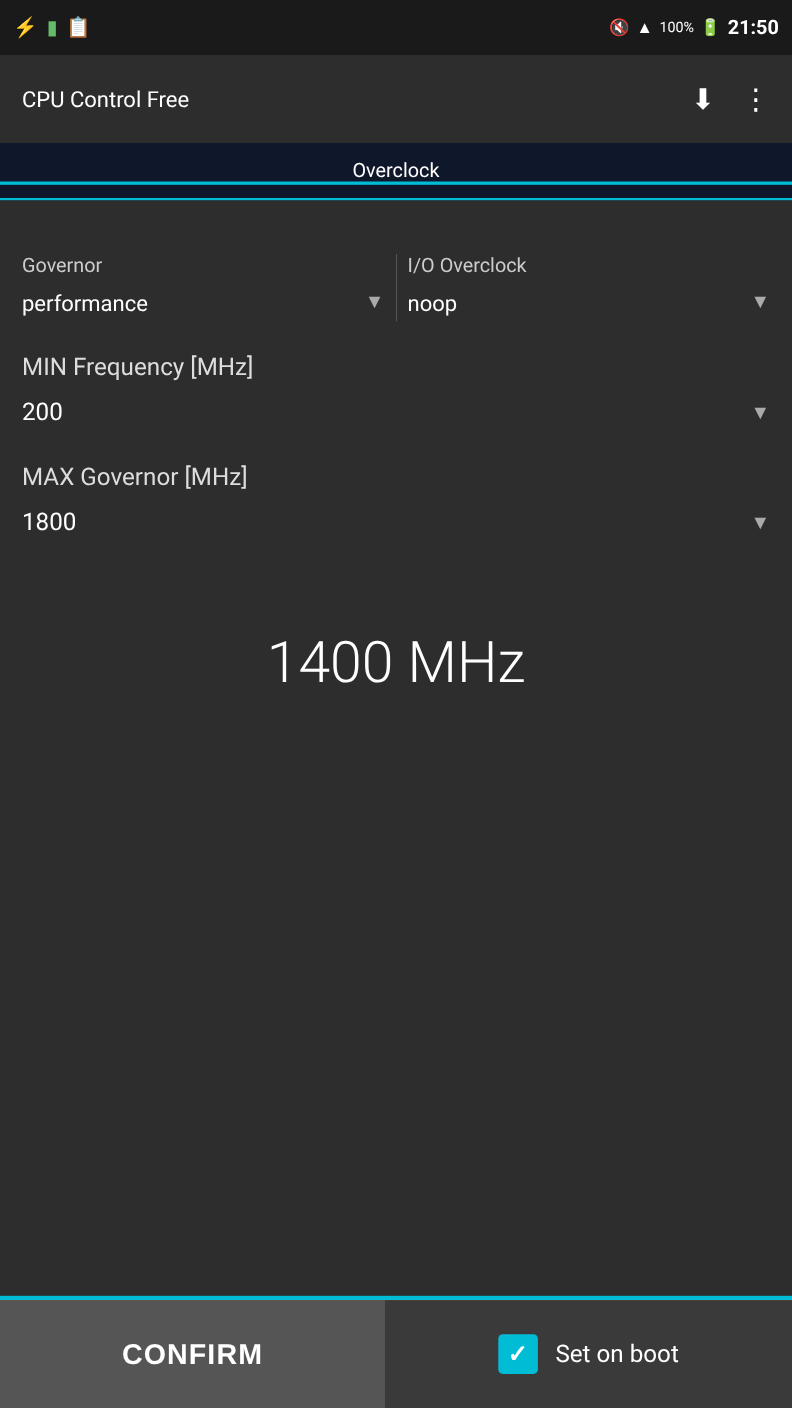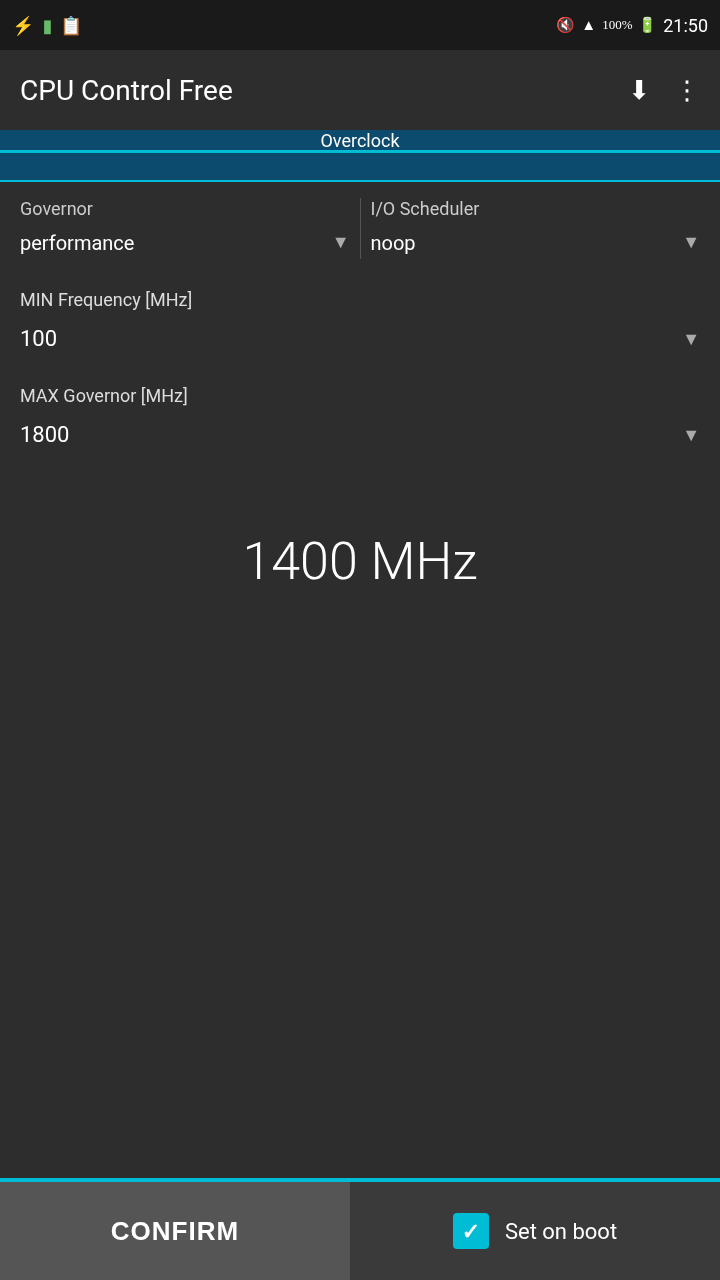--- a/index.html
+++ b/index.html
@@ -31,61 +31,60 @@
     }
     .status-bar-right {
       display: flex;
       align-items: center;
       gap: 6px;
       font-size: 15px;
     }
     .battery-text {
       font-size: 13px;
       color: #ffffff;
-      font-family: Liberation Serif, serif;
     }
     .time-text {
       font-size: 18px;
-      font-weight: normal;
+      font-weight: bold;
       color: #ffffff;
     }
 
     
     .app-bar {
       width: 100%;
       height: 80px;
       background: #2d2d2d;
       display: flex;
       align-items: center;
       justify-content: space-between;
       padding: 0 20px;
     }
     .app-title {
-      font-size: 28px;
+      font-size: 20px;
       font-weight: normal;
       color: #ffffff;
     }
     .app-bar-actions {
       display: flex;
       align-items: center;
       gap: 24px;
     }
     .app-bar-icon {
       font-size: 26px;
       color: #ffffff;
       cursor: pointer;
     }
 
     
     .tabs {
       width: 100%;
       height: 52px;
-      background: #0c4a6e;
-      display: flex;
-      align-items: flex-start;
+      background: #0f172a;
+      display: flex;
+      align-items: center;
       border-bottom: 2px solid #00bcd4;
       gap: 32px;
     }
     .tab {
       flex: 1;
       display: flex;
       align-items: center;
       justify-content: center;
       font-size: 18px;
       color: #ffffff;
@@ -102,20 +101,21 @@
       background: #00bcd4;
     }
     .tab.inactive {
       color: #aaaaaa;
     }
 
     
     .content {
       width: 100%;
       padding: 0 0 160px 0;
+      margin-top: 33px;
     }
 
     
     .selectors-row {
       display: flex;
       width: 100%;
       padding: 16px 20px 0 20px;
     }
     .selector-group {
       flex: 1;
@@ -144,21 +144,21 @@
     }
     .dropdown-arrow {
       font-size: 18px;
       color: #aaaaaa;
     }
 
     .section-block {
       padding: 30px 20px 0 20px;
     }
     .section-label {
-      font-size: 18px;
+      font-size: 22px;
       color: #dddddd;
       margin-bottom: 12px;
     }
     .freq-selector {
       display: flex;
       align-items: center;
       justify-content: space-between;
       font-size: 22px;
       color: #ffffff;
       cursor: pointer;
@@ -283,32 +283,32 @@
   <div class="selectors-row">
     <div class="selector-group">
       <span class="selector-label">Governor</span>
       <div class="selector-value">
         <span>performance</span>
         <span class="dropdown-arrow">▼</span>
       </div>
     </div>
     <div class="selector-divider"></div>
     <div class="selector-group">
-      <span class="selector-label">I/O Scheduler</span>
+      <span class="selector-label">I/O Overclock</span>
       <div class="selector-value">
         <span>noop</span>
         <span class="dropdown-arrow">▼</span>
       </div>
     </div>
   </div>
 
   <div class="section-block">
     <div class="section-label">MIN Frequency [MHz]</div>
     <div class="freq-selector">
-      <span>100</span>
+      <span>200</span>
       <span class="dropdown-arrow">▼</span>
     </div>
   </div>
 
   <div class="section-block">
     <div class="section-label">MAX Governor [MHz]</div>
     <div class="freq-selector">
       <span>1800</span>
       <span class="dropdown-arrow">▼</span>
     </div>

